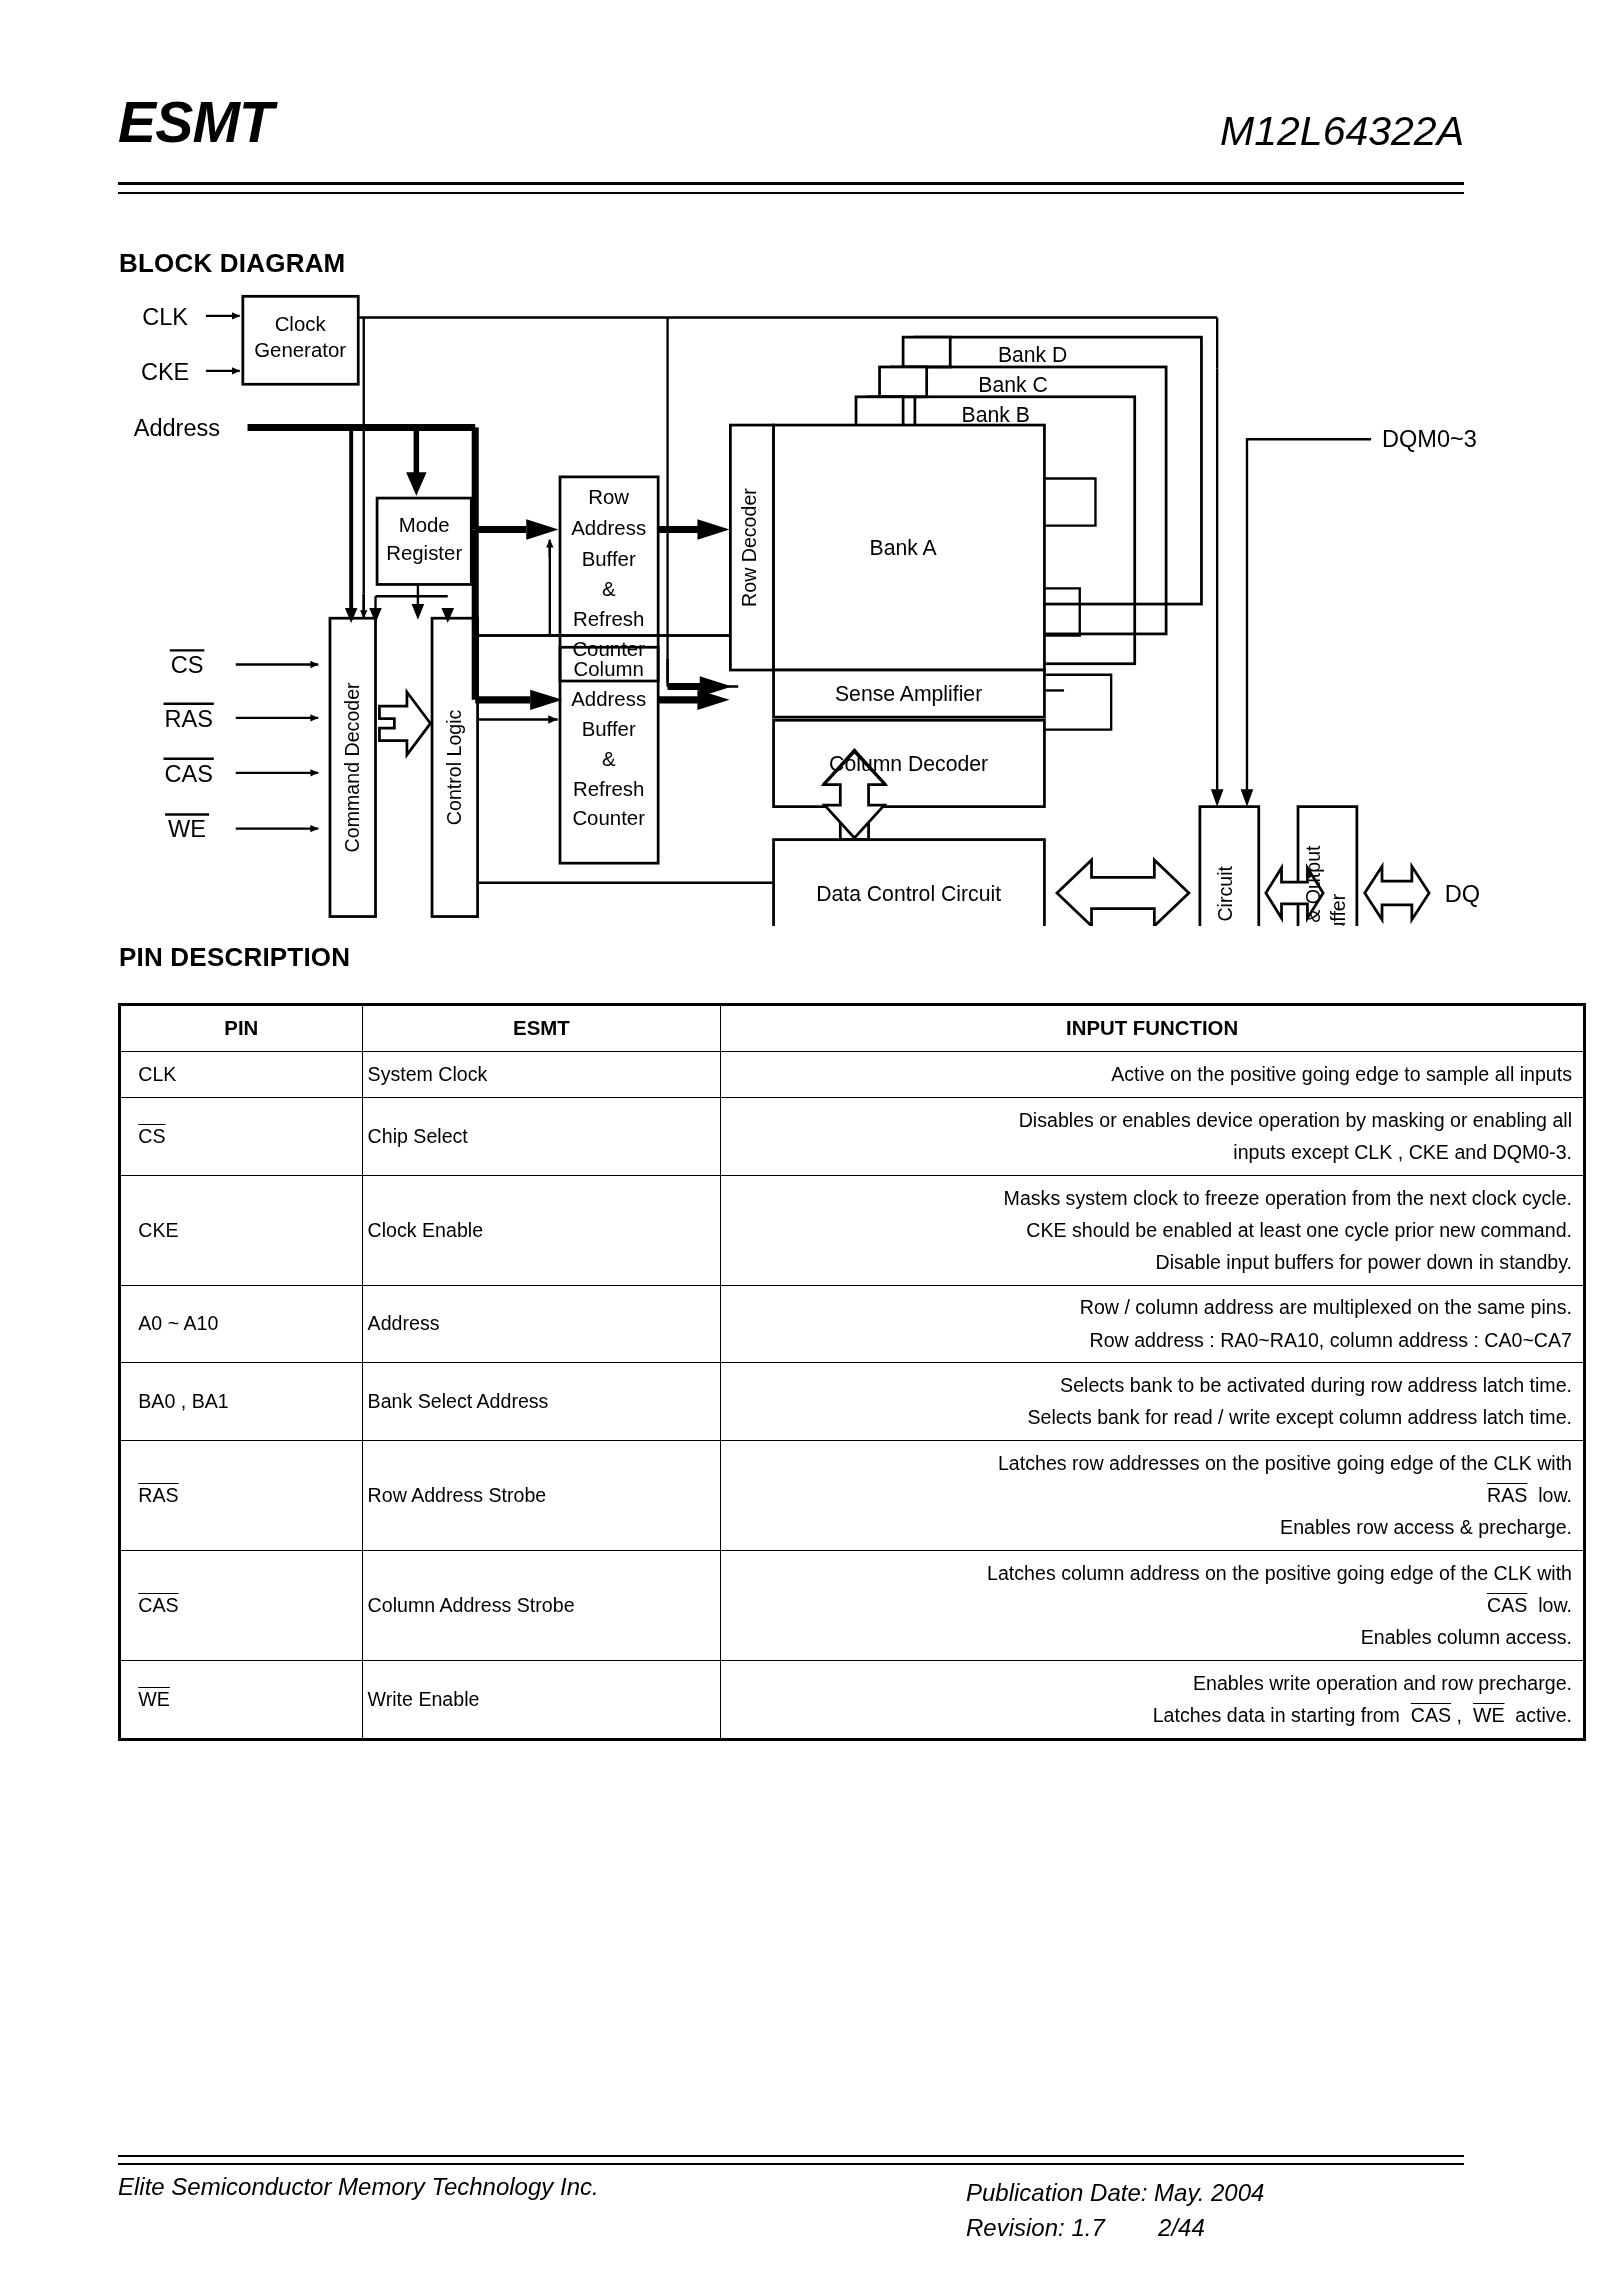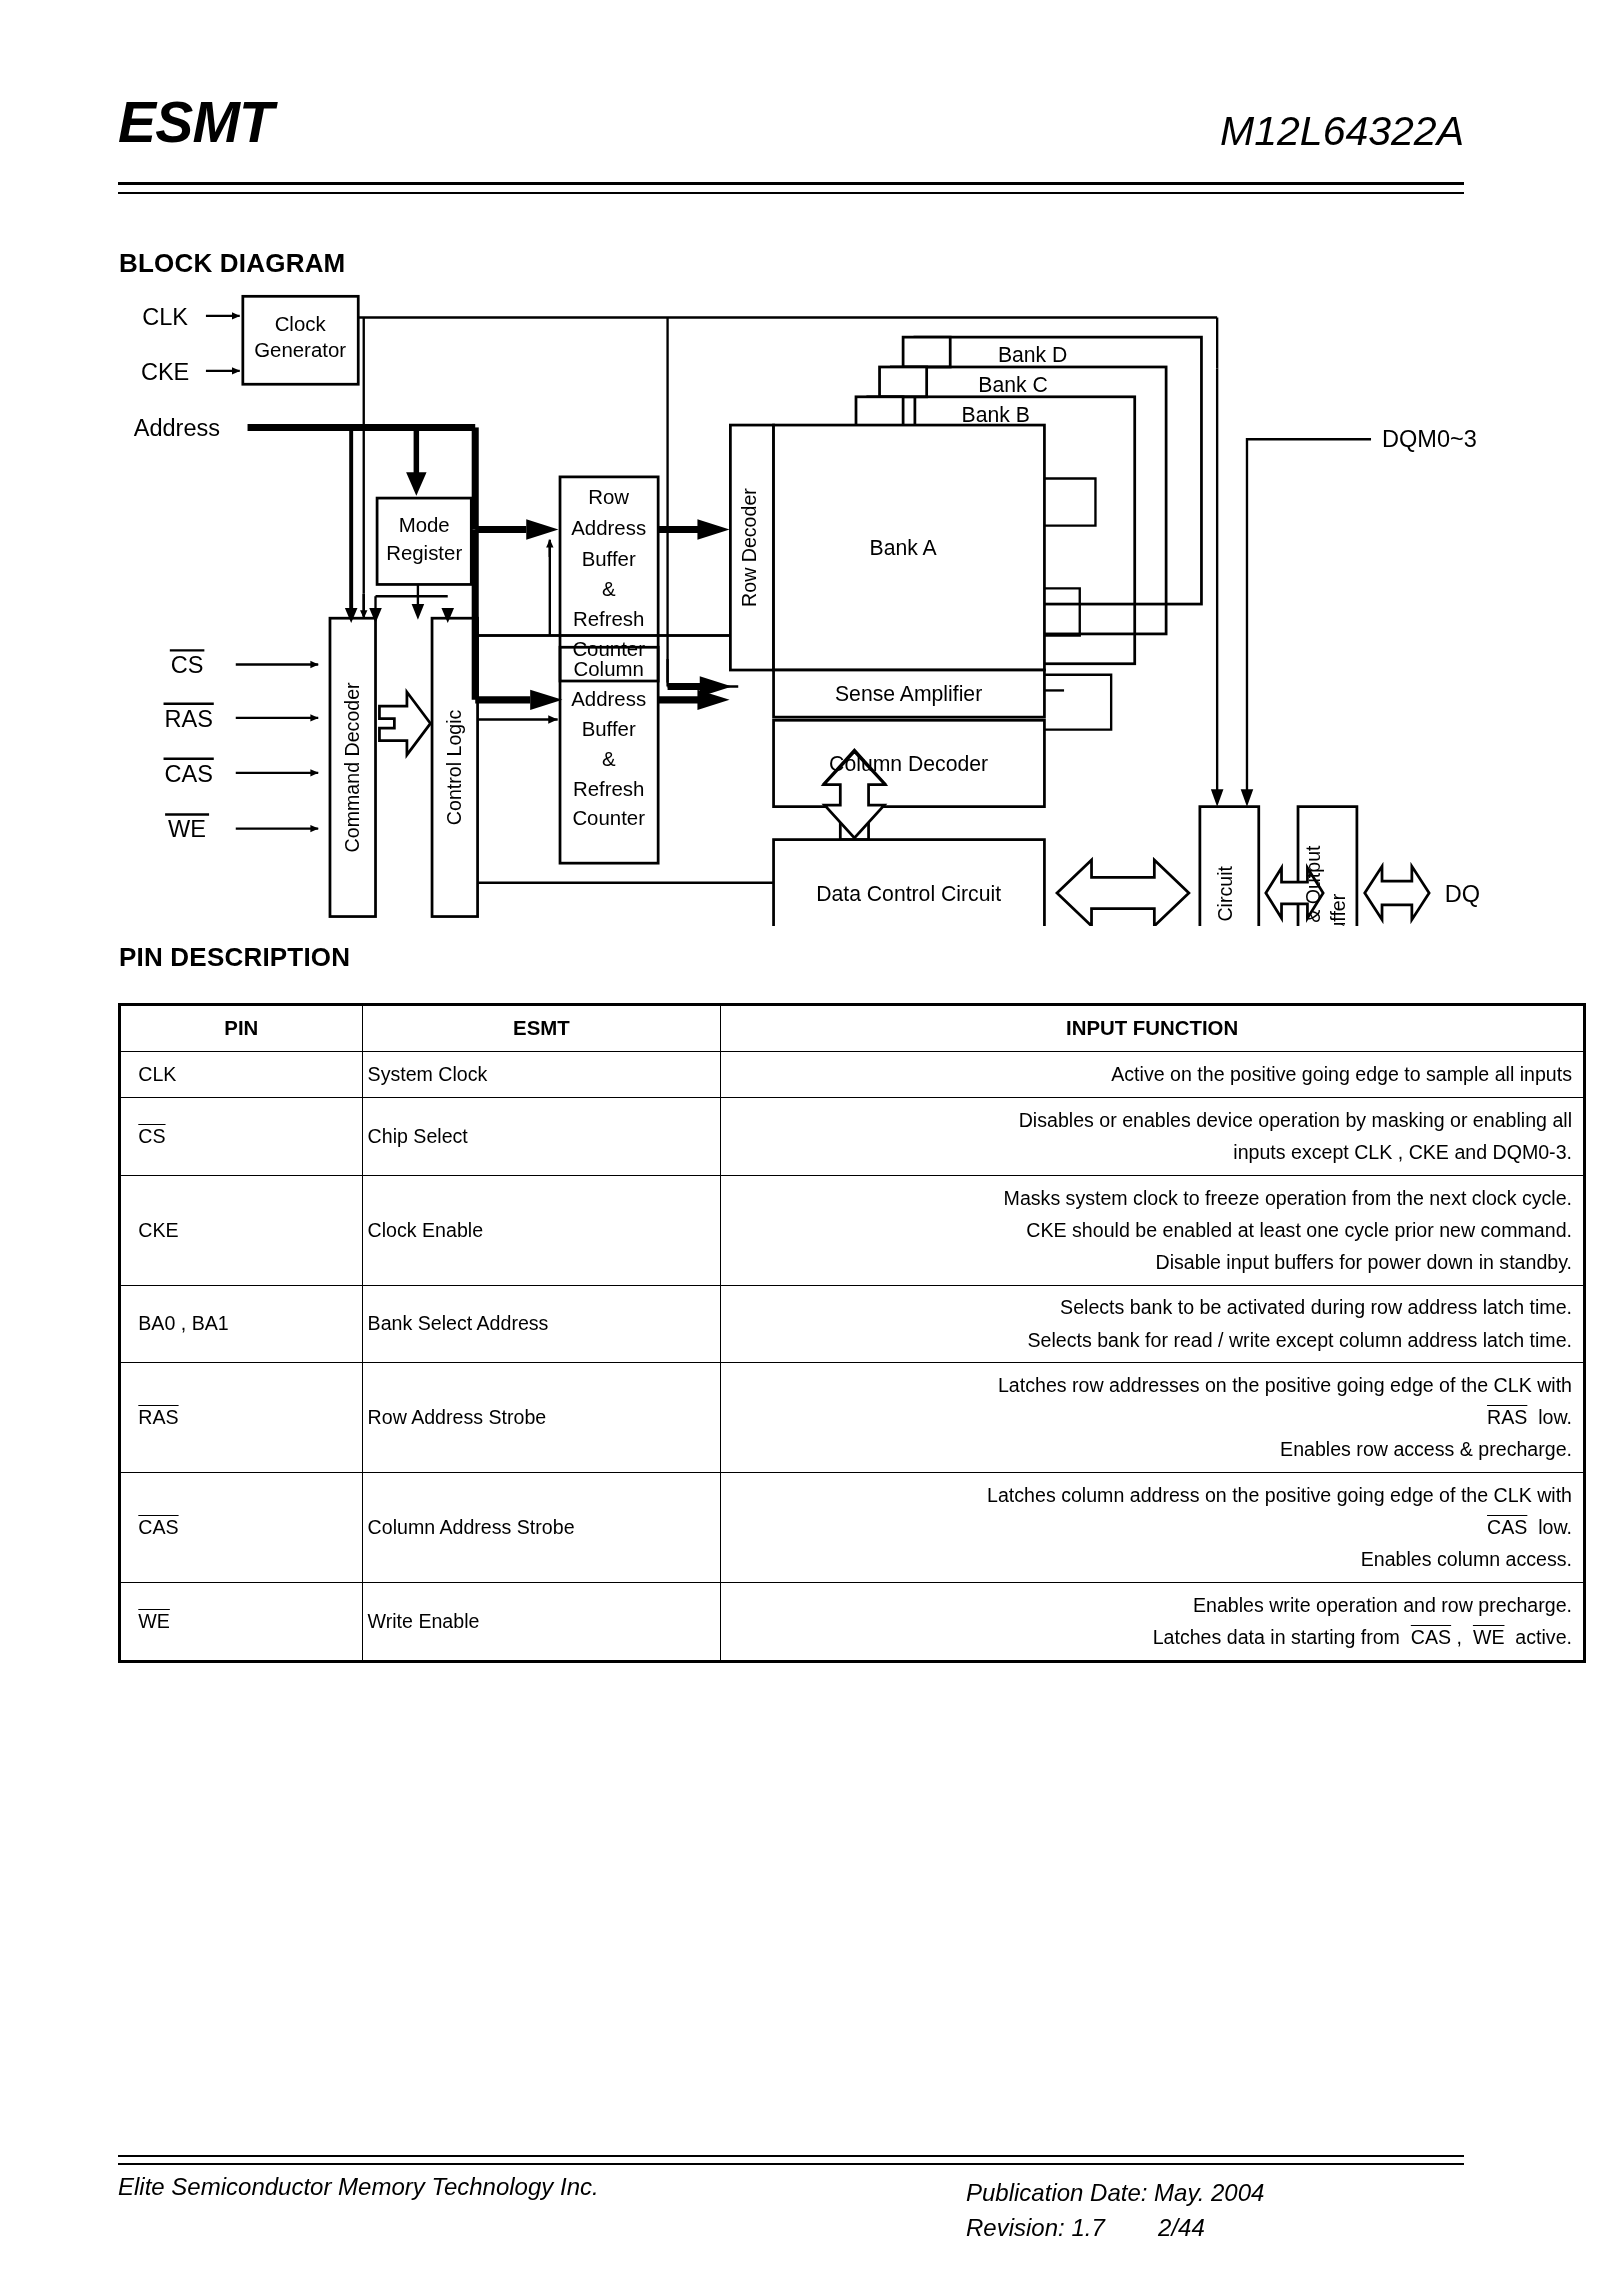--- a/index.html
+++ b/index.html
@@ -314,20 +314,28 @@
     <tr>
       <td class="c-pin">CKE</td>
       <td class="c-name">Clock Enable</td>
       <td class="c-func">
         <span class="fline">Masks system clock to freeze operation from the next clock cycle.</span>
         <span class="fline">CKE should be enabled at least one cycle prior new command.</span>
         <span class="fline">Disable input buffers for power down in standby.</span>
       </td>
     </tr>
 
+    <tr>
+      <td class="c-pin">A0 ~ A10</td>
+      <td class="c-name">Address</td>
+      <td class="c-func">
+        <span class="fline">Row / column address are multiplexed on the same pins.</span>
+        <span class="fline gap">Row address : RA0~RA10, column address : CA0~CA7</span>
+      </td>
+    </tr>
 
     <tr>
       <td class="c-pin">BA0 , BA1</td>
       <td class="c-name">Bank Select Address</td>
       <td class="c-func">
         <span class="fline">Selects bank to be activated during row address latch time.</span>
         <span class="fline">Selects bank for read / write except column address latch time.</span>
       </td>
     </tr>
 

